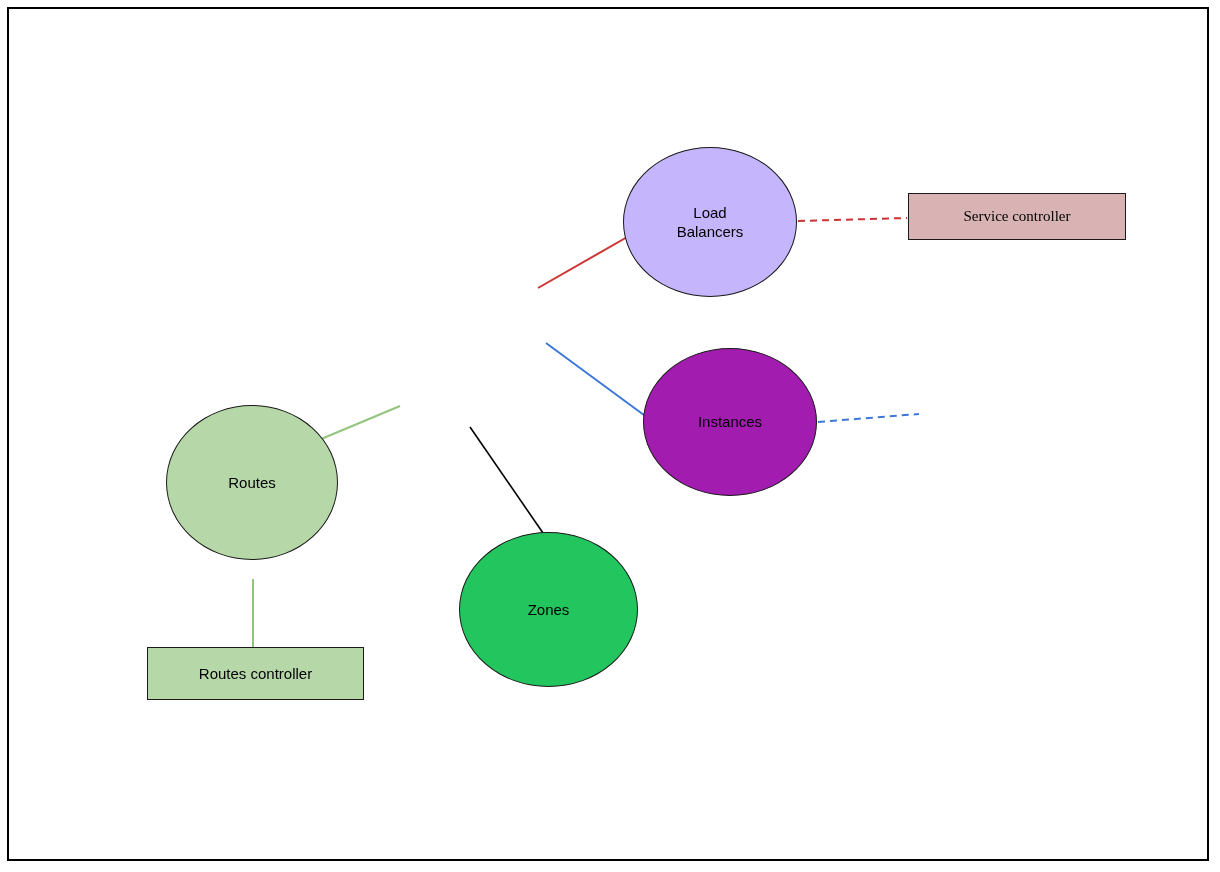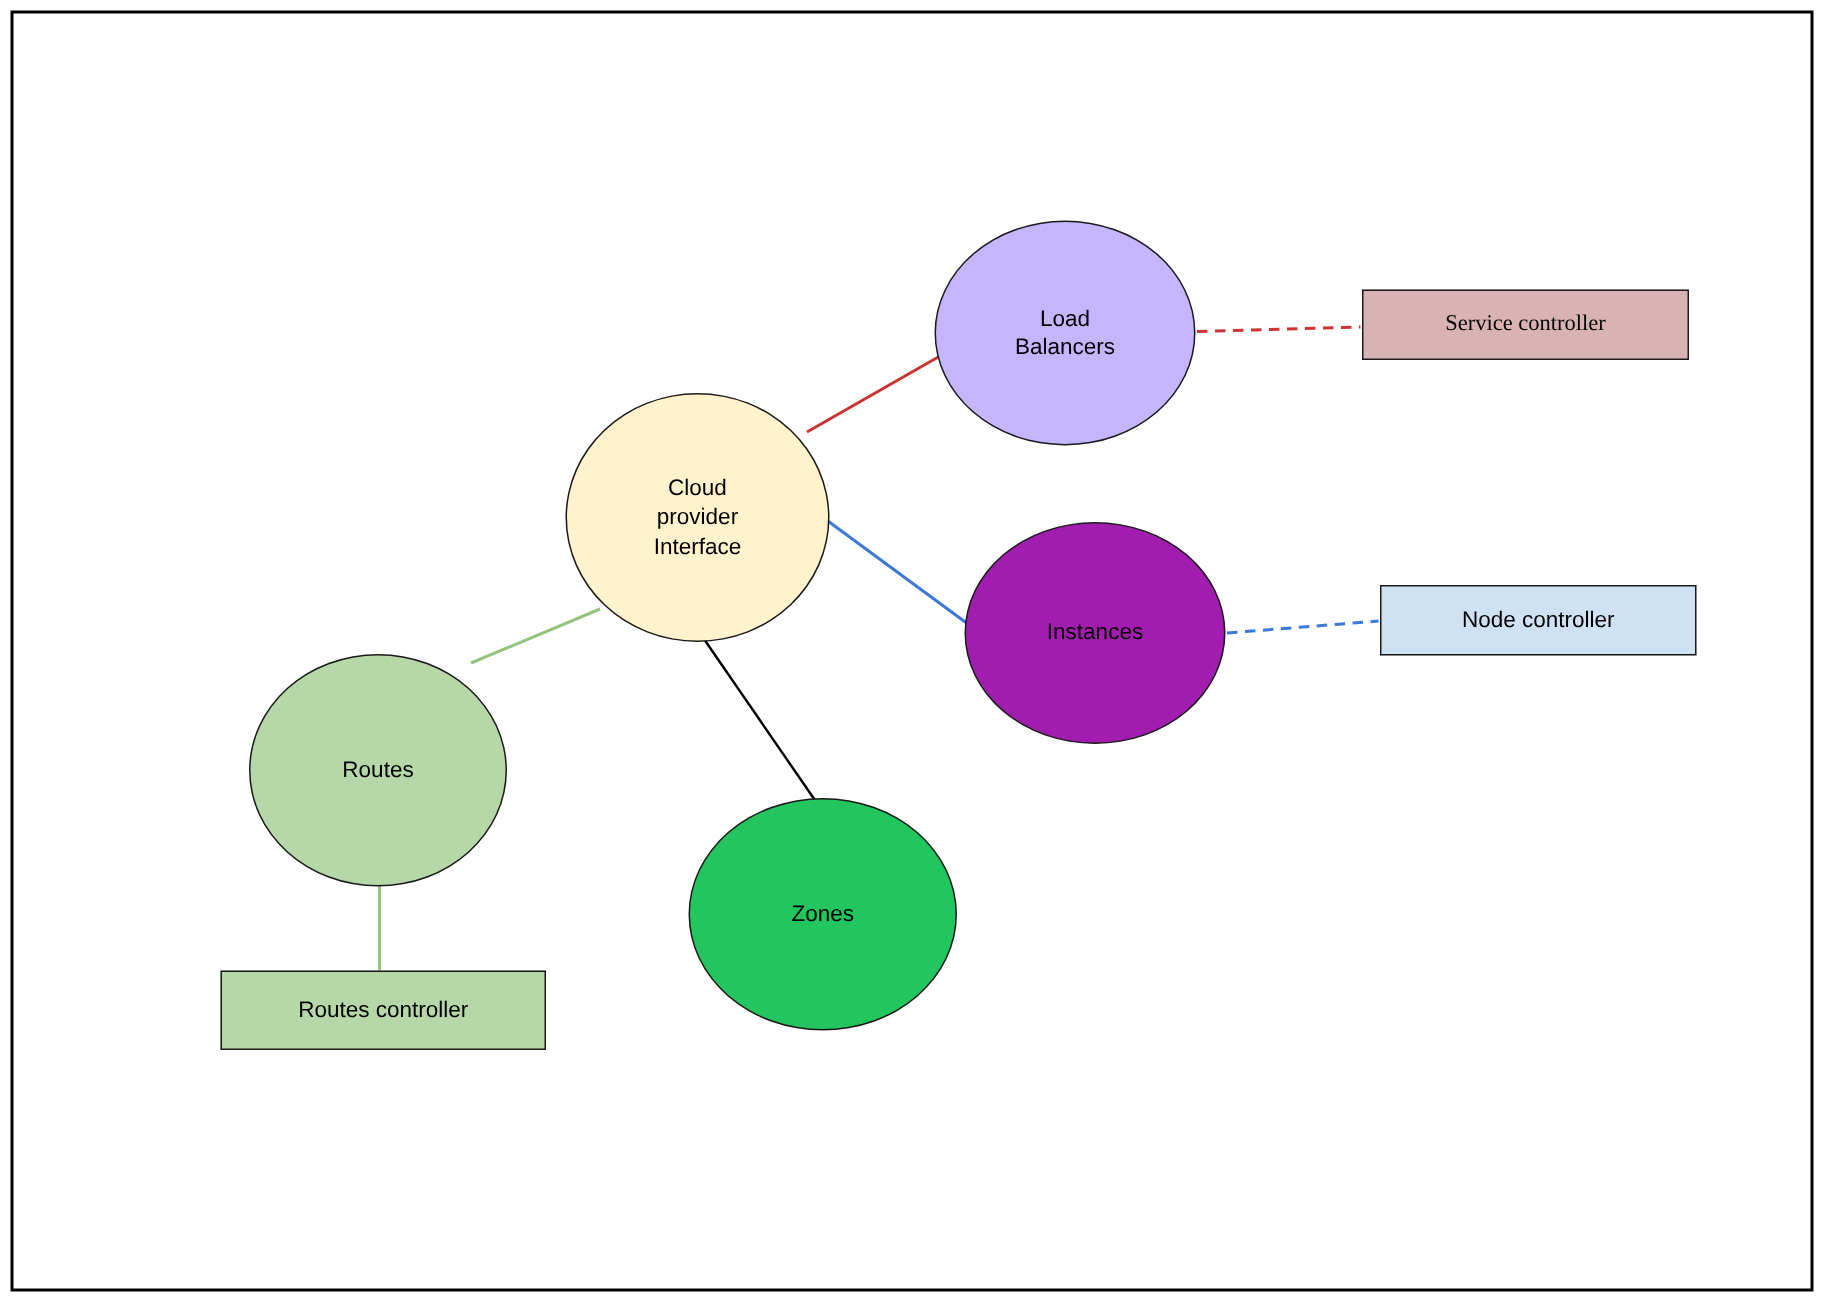--- a/index.html
+++ b/index.html
@@ -57,21 +57,21 @@
     align-items: center;
     justify-content: center;
     text-align: center;
     font-size: 15px;
     box-sizing: border-box;
   }
   
   #node-cloud     { left: 377px; top: 262px; width: 176px; height: 166px; }
   #node-lb        { left: 623px; top: 147px; width: 174px; height: 150px; }
   #node-instances { left: 643px; top: 348px; width: 174px; height: 148px; }
-  #node-routes    { left: 166px; top: 436px; width: 172px; height: 155px; }
+  #node-routes    { left: 166px; top: 405px; width: 172px; height: 155px; }
   #node-zones     { left: 459px; top: 532px; width: 179px; height: 155px; }
   #ctrl-service   { left: 908px; top: 193px; width: 218px; height: 47px; font-family: Liberation Serif, serif; }
   #ctrl-node      { left: 920px; top: 390px; width: 211px; height: 47px; }
   #ctrl-route     { left: 147px; top: 647px; width: 217px; height: 53px; }
 </style>
 </head>
 <body>
 
 <div class="page">
   <div class="frame"></div>
@@ -79,23 +79,20 @@
   <svg class="edge-layer" viewBox="0 0 1220 872">
     <line class="edge" x1="538" y1="288" x2="629" y2="236" style="stroke: rgb(204, 51, 51);"></line>
     <line class="edge" x1="546" y1="343" x2="648" y2="418" style="stroke: rgb(60, 120, 216);"></line>
     <line class="edge" x1="400" y1="406" x2="314" y2="442" style="stroke: rgb(147, 196, 125);"></line>
     <line class="edge black" x1="470" y1="427" x2="543" y2="533" style="stroke: rgb(0, 0, 0);"></line>
     <line class="edge dashed" x1="798" y1="221" x2="907" y2="218" style="stroke: rgb(204, 51, 51);"></line>
     <line class="edge dashed" x1="818" y1="422" x2="919" y2="414" style="stroke: rgb(60, 120, 216);"></line>
     <line class="edge" x1="253" y1="579" x2="253" y2="647" style="stroke: rgb(147, 196, 125);"></line>
   </svg>
 
-  <div class="node" id="node-cloud" style="background: rgb(255, 242, 204);">
-    <span class="lbl">Cloud provider Interface</span>
-  </div>
 
   <div class="node" id="node-lb" style="background: #c4b5fd;">
     <span class="lbl">Load Balancers</span>
   </div>
 
   <div class="node" id="node-instances" style="background: #a21caf;">
     <span class="lbl">Instances</span>
   </div>
 
   <div class="node" id="node-routes" style="background: rgb(182, 215, 168);">
@@ -103,20 +100,17 @@
   </div>
 
   <div class="node" id="node-zones" style="background: #22c55e; align-items: center;">
     <span class="lbl">Zones</span>
   </div>
 
   <div class="ctrl" id="ctrl-service" style="background: rgb(217, 179, 179);">
     <span>Service controller</span>
   </div>
 
-  <div class="ctrl" id="ctrl-node" style="background: rgb(207, 226, 243);">
-    <span>Node controller</span>
-  </div>
 
   <div class="ctrl" id="ctrl-route" style="background: rgb(182, 215, 168);">
     <span>Routes controller</span>
   </div>
 </div>
 
 </body></html>

